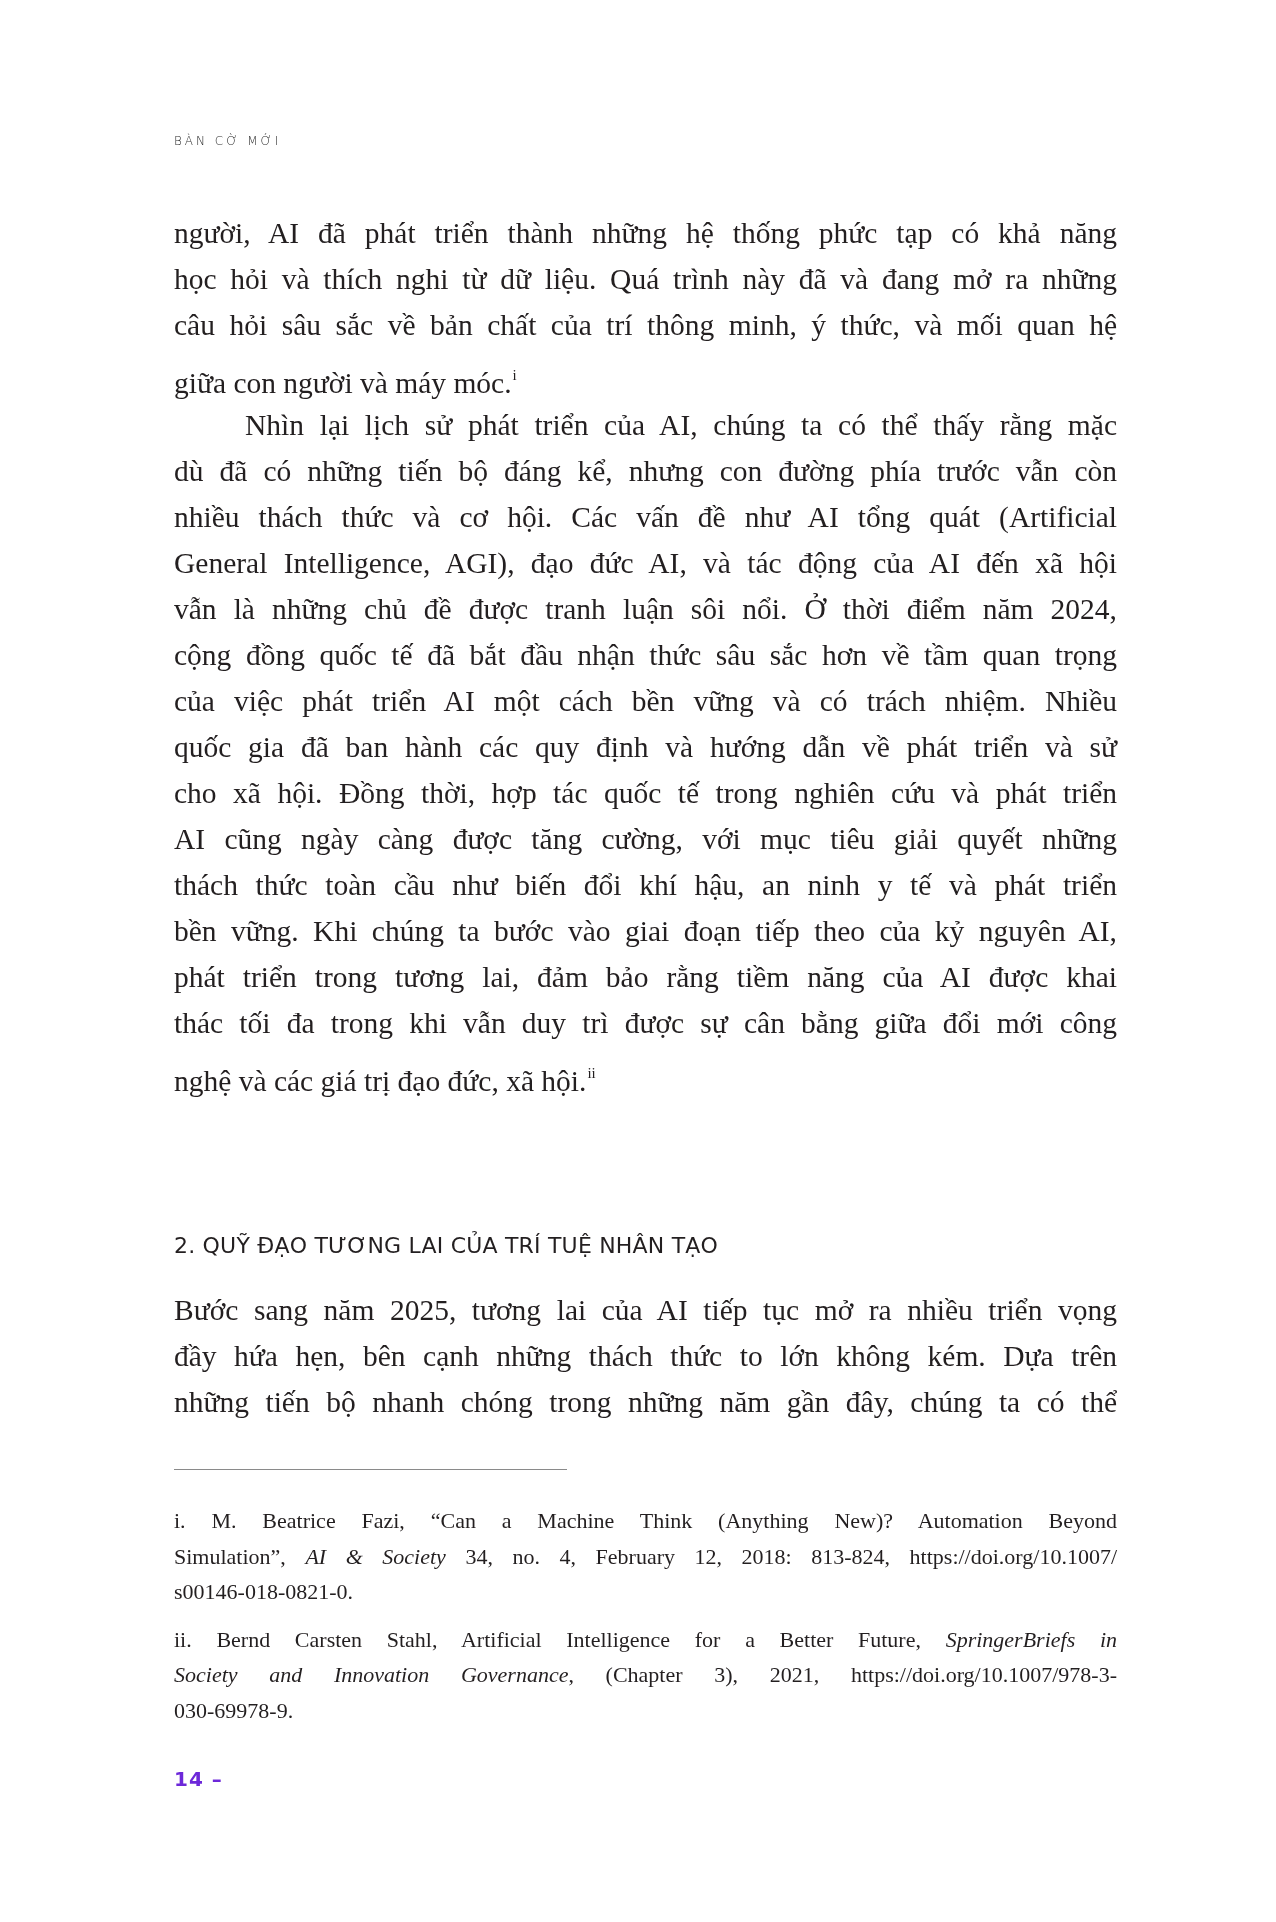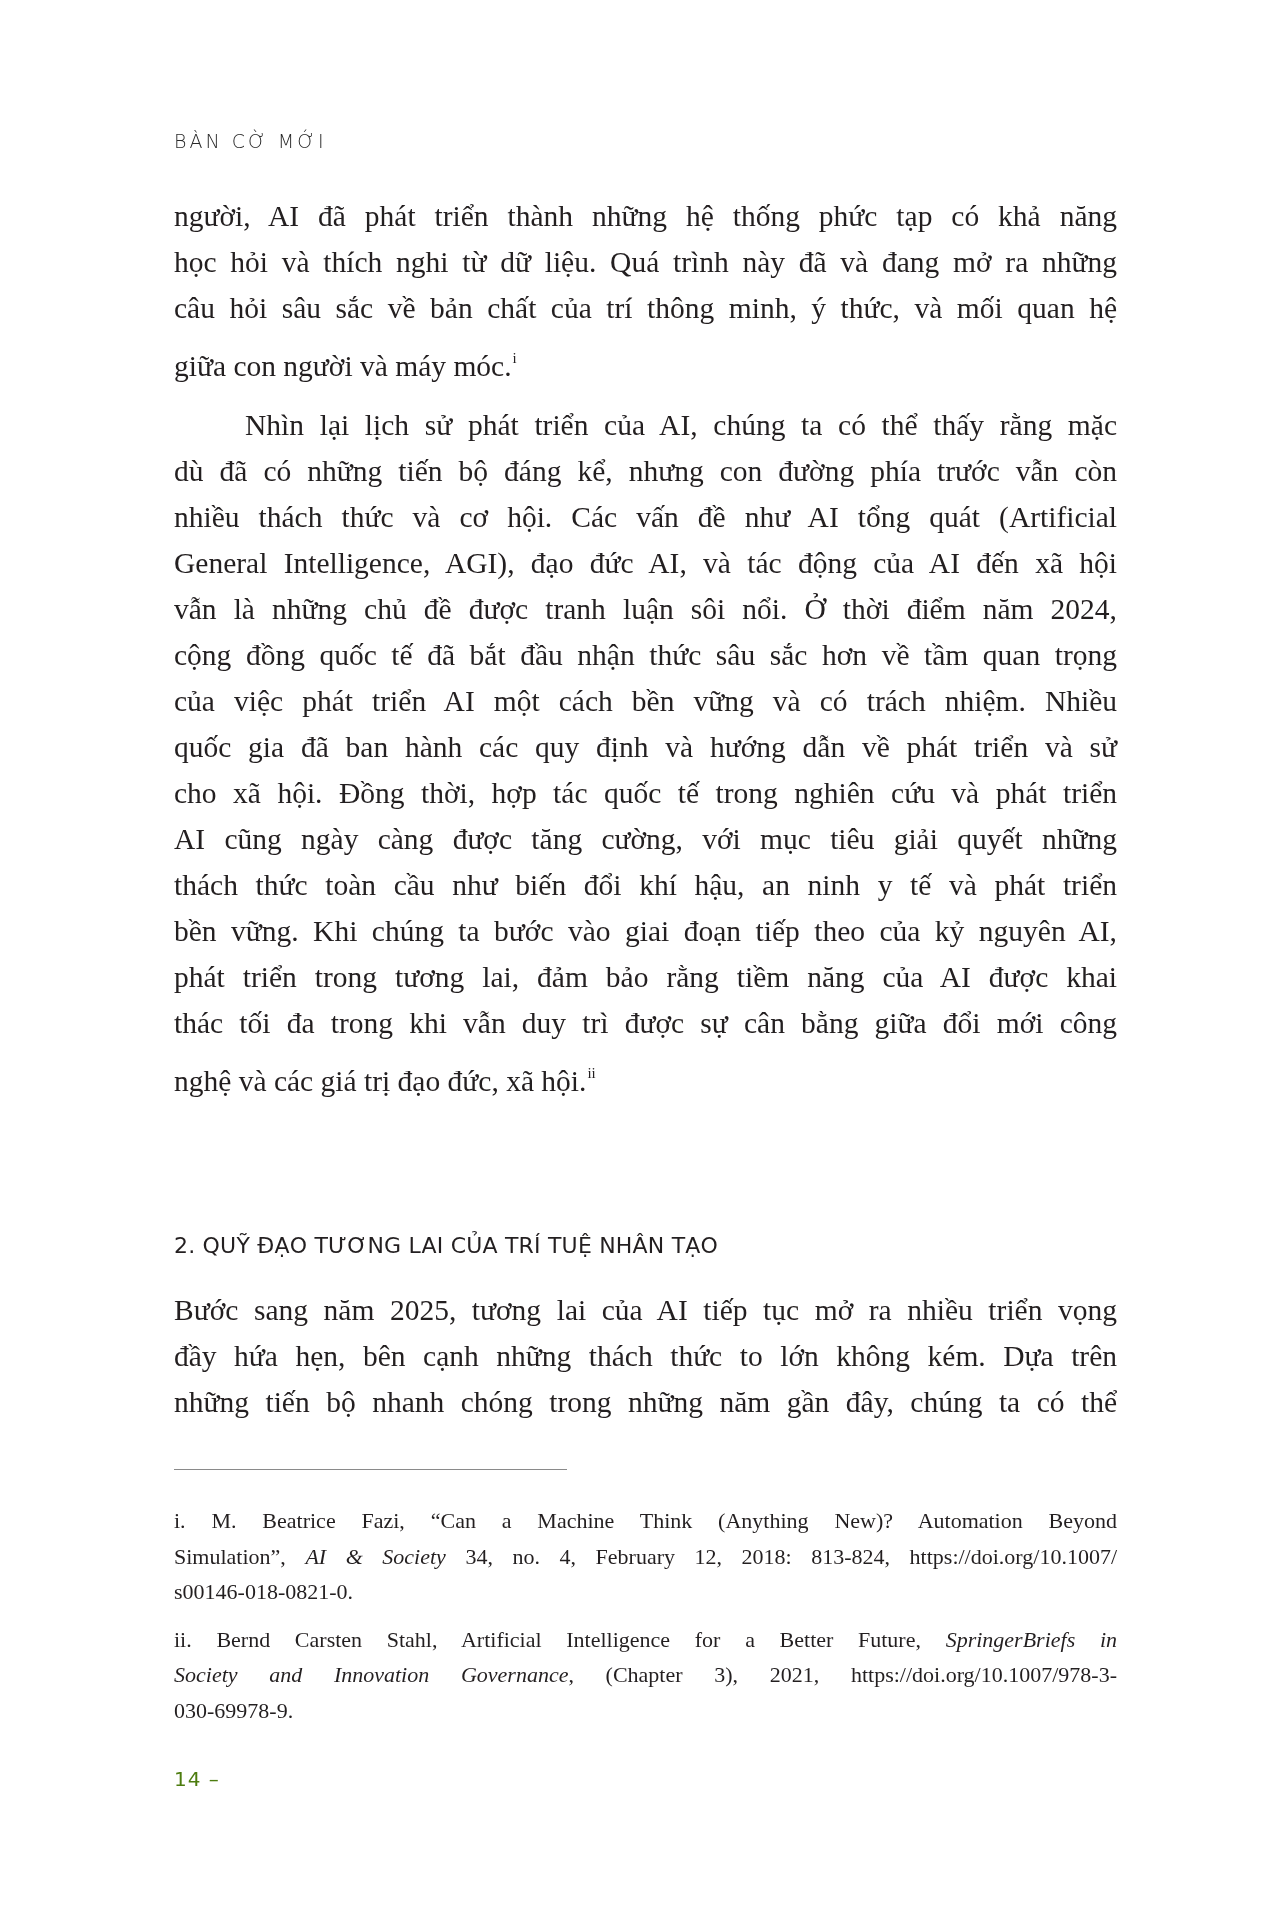--- a/index.html
+++ b/index.html
@@ -6,21 +6,21 @@
     margin: 0; padding: 0; background: #ffffff;
   }
   body {
     width: 1276px; height: 1922px; position: relative; overflow: hidden;
     color: #231f20;
   }
   .page { position: absolute; left: 0; top: 0; width: 1276px; height: 1922px; background: #fff; }
   .running-head {
     position: absolute; left: 174px; top: 130px;
     font-family: "DejaVu Sans", sans-serif; font-weight: 300;
-    font-size: 19px; letter-spacing: 3px; color: #2a2a2a; line-height: 22px;
+    font-size: 12px; letter-spacing: 3px; color: #2a2a2a; line-height: 22px;
   }
   .block { position: absolute; left: 174px; width: 943px; }
   .line {
     display: block; height: 46px; line-height: 46px; white-space: nowrap;
     font-family: "Liberation Serif", serif; font-size: 29.5px; color: #231f20;
     text-align: justify; text-align-last: justify; overflow: visible;
   }
   .line.last { text-align-last: left; margin-top: 12px; }
   .line.indent { padding-left: 71px; }
   .line span.t { display: inline; }
@@ -37,32 +37,32 @@
   .fline {
     display: block; height: 35.5px; line-height: 35.5px; white-space: nowrap;
     font-family: "Liberation Serif", serif; font-size: 22px; color: #231f20;
     text-align: justify; text-align-last: justify;
   }
   .fline.last { text-align-last: left; }
   .fgap { height: 12px; }
   .fline i { font-style: italic; }
   .pagenum {
     position: absolute; left: 174px; top: 1765px;
-    font-family: "DejaVu Sans", sans-serif; font-weight: 400; font-size: 20px; color: #4d7c0f;
+    font-family: "DejaVu Sans", sans-serif; font-weight: 700; font-size: 20px; color: #6d28d9;
     line-height: 28px; letter-spacing: 1px;
   }
 </style>
 </head>
 <body>
 
 <div class="page">
 
   <div class="running-head">BÀN CỜ MỚI</div>
 
-  <div class="block" style="top:193px;">
+  <div class="block" style="top:210px;">
     <span class="line">người, AI đã phát triển thành những hệ thống phức tạp có khả năng</span>
     <span class="line">học hỏi và thích nghi từ dữ liệu. Quá trình này đã và đang mở ra những</span>
     <span class="line">câu hỏi sâu sắc về bản chất của trí thông minh, ý thức, và mối quan hệ</span>
     <span class="line last"><span class="t">giữa con người và máy móc.</span><sup class="fn">i</sup></span>
   </div>
 
   <div class="block" style="top:402px;">
     <span class="line indent">Nhìn lại lịch sử phát triển của AI, chúng ta có thể thấy rằng mặc</span>
     <span class="line">dù đã có những tiến bộ đáng kể, nhưng con đường phía trước vẫn còn</span>
     <span class="line">nhiều thách thức và cơ hội. Các vấn đề như AI tổng quát (Artificial</span>

